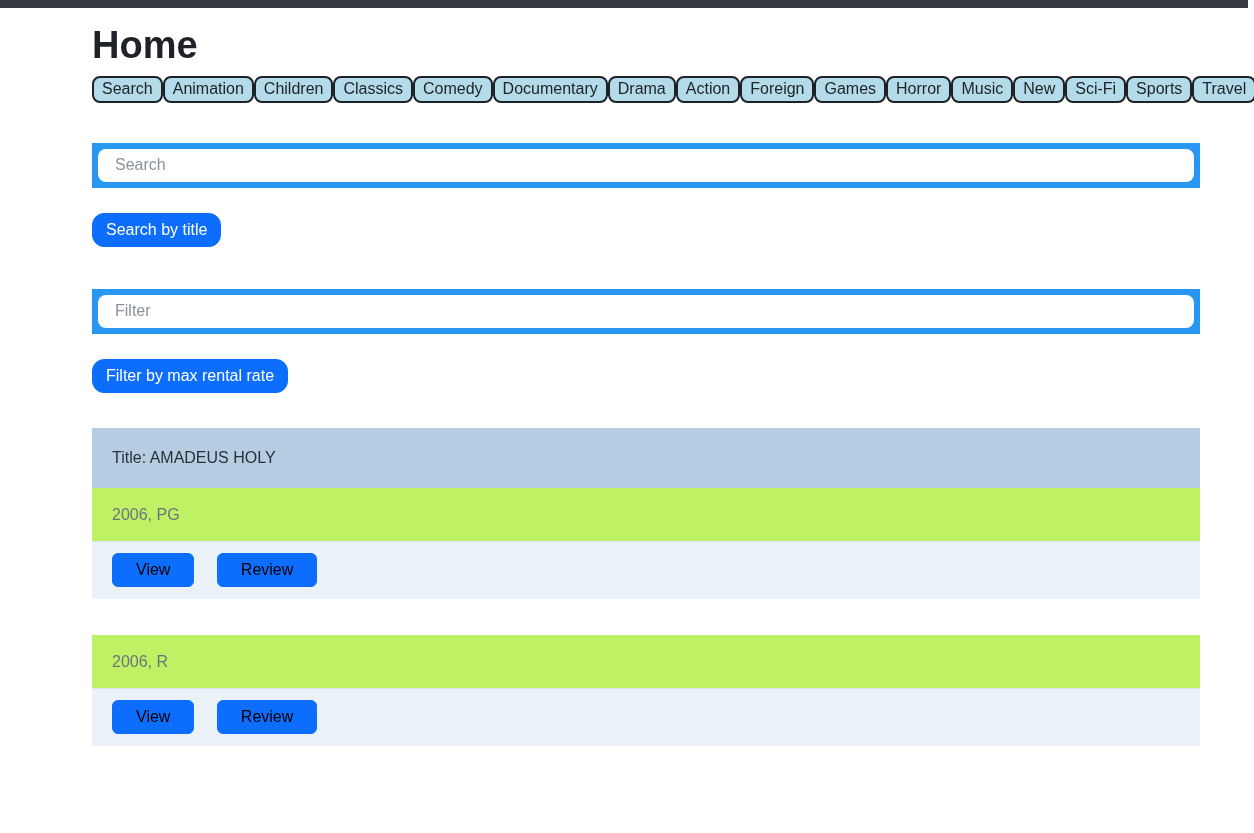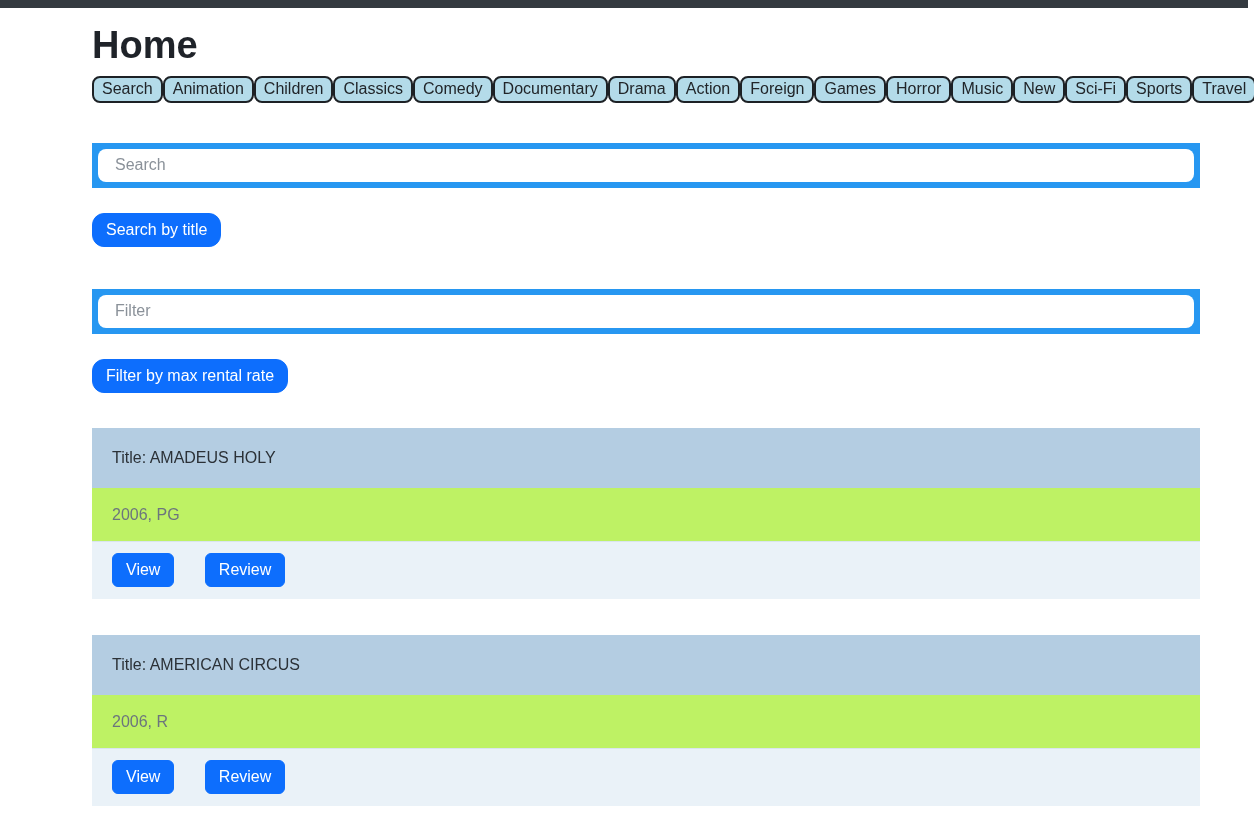--- a/index.html
+++ b/index.html
@@ -89,28 +89,28 @@
     font-size: 16px;
     color: #6c757d;
   }
   .movie-card-footer {
     background: #eaf2f8;
     border-top: 1px solid #d9e5ee;
     padding: 11px 20px 12px 20px;
   }
   .card-btn {
     background: #0d6efd;
-    color: #ffffff;
+    color: #000000;
     border: 1px solid #0d6efd;
     border-radius: 6px;
-    padding: 6px 13px;
+    padding: 6px 23px;
     font-family: "Liberation Sans", sans-serif;
     font-size: 16px;
     line-height: 20px;
-    margin-right: 26px;
+    margin-right: 18px;
     cursor: pointer;
   }
 </style>
 </head>
 <body>
 
 <div class="topbar"></div>
 
 <div class="container">
 
@@ -151,21 +151,20 @@
   <div class="movie-card">
     <div class="movie-card-header">Title: AMADEUS HOLY</div>
     <div class="movie-card-body">2006, PG</div>
     <div class="movie-card-footer">
       <button class="card-btn">View</button>
       <button class="card-btn">Review</button>
     </div>
   </div>
 
   <div class="movie-card">
-    <div class="movie-card-header">Title: AMERICAN CIRCUS</div>
     <div class="movie-card-body">2006, R</div>
     <div class="movie-card-footer">
       <button class="card-btn">View</button>
       <button class="card-btn">Review</button>
     </div>
   </div>
 </div>
 
 </div>
 

